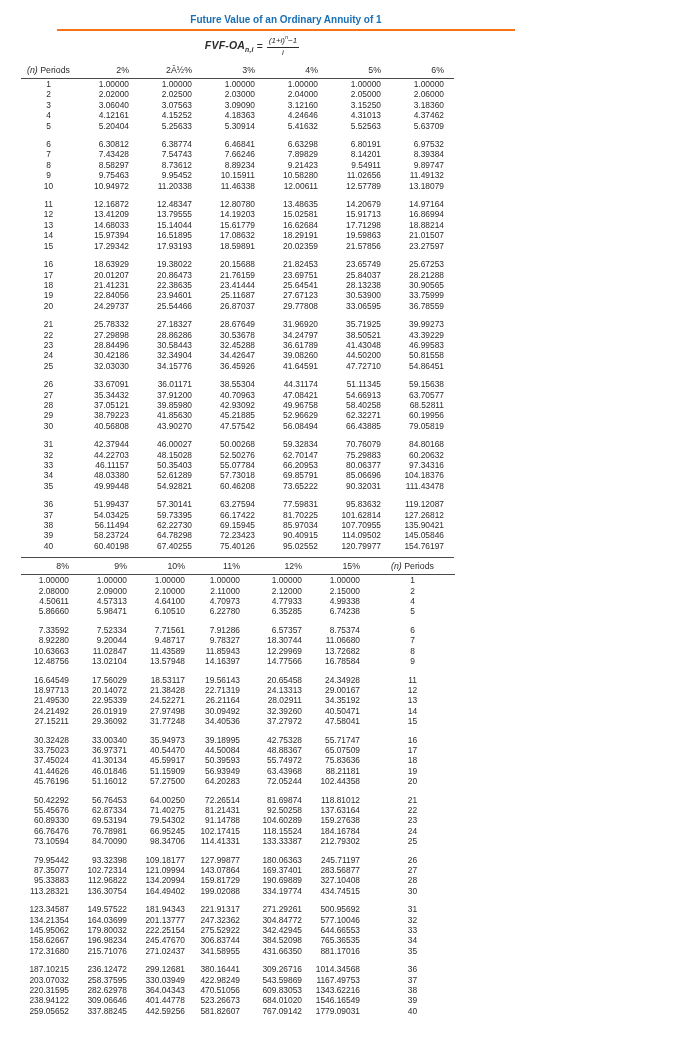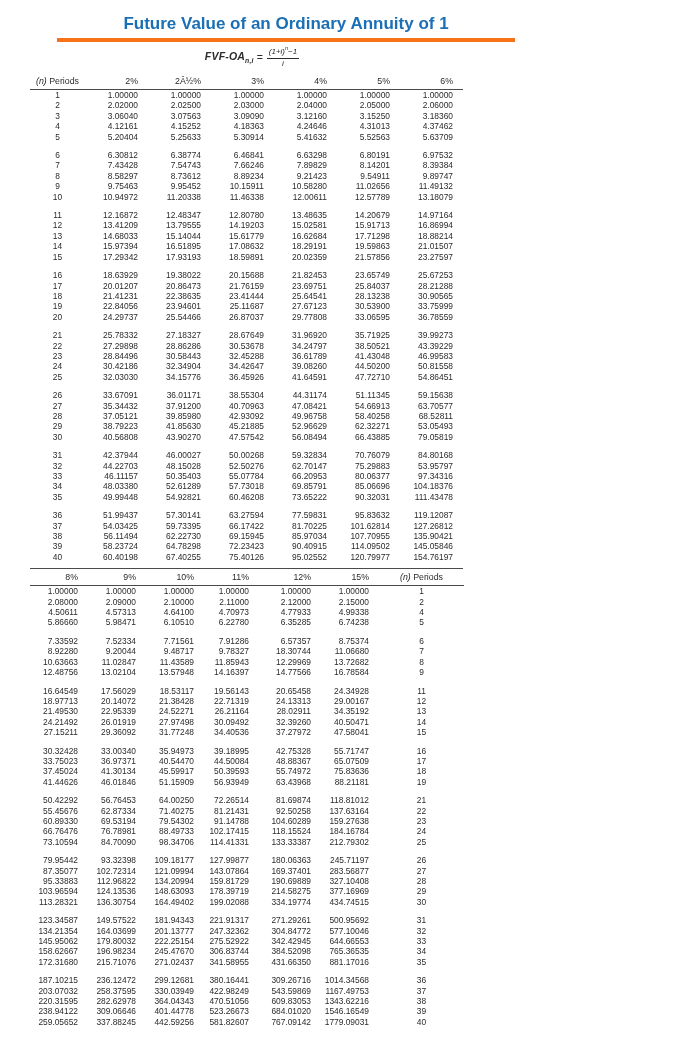--- a/index.html
+++ b/index.html
@@ -5,40 +5,40 @@
   html,body { margin:0; padding:0; }
   body {
     width:688px; height:1052px; background:#ffffff;
     font-family:"Liberation Sans", sans-serif;
     color:#2b2b2b; overflow:hidden;
   }
   .page { padding-top:14px; }
 
   .title {
     margin-left:57px; width:458px; text-align:center;
-    color:#1b6fb5; font-weight:bold; font-size:17px;
-    padding-bottom:4px; border-bottom:4px solid #f97316;
+    color:#1b6fb5; font-weight:bold; font-size:10px;
+    padding-bottom:4px; border-bottom:2px solid #f97316;
   }
 
   .formula-row {
     margin-left:57px; width:390px; height:24px;
     display:flex; justify-content:center; align-items:center;
     font-style:italic; font-size:10.5px; color:#2b2b2b; margin-top:3px;
   }
   .formula-lhs { font-weight:bold; letter-spacing:0.2px; }
   .formula-lhs sub { font-size:6.8px; font-style:italic; }
   .formula-eq { margin:0 4px 0 3px; font-style:normal; }
   .frac { display:inline-flex; flex-direction:column; align-items:center; font-size:8px; line-height:1.1; }
   .frac .num { padding:0 2px 1px 2px; border-bottom:1px solid #2b2b2b; }
   .frac .num sup { font-size:5.5px; }
   .frac .den { padding-top:1px; }
 
   table.fv {
     border-collapse:collapse; table-layout:fixed;
-    margin-left:30px; width:433px;
+    margin-left:21px; width:433px;
     font-size:8.4px; color:#2b2b2b;
   }
   table.fv th {
     font-weight:normal; font-size:8.8px;
     border-bottom:1.6px solid #4a4a4a; padding:0 10px 3px 0;
     text-align:right; white-space:nowrap;
   }
   table.fv th.c-per { text-align:center; padding:0 0 3px 0; }
   table.fv td {
     padding:0 10px 0 0; height:10.4px; line-height:10.4px;
@@ -348,21 +348,21 @@
           <td>58.40258</td>
           <td>68.52811</td>
         </tr>
         <tr>
           <td class="c-per">29</td>
           <td>38.79223</td>
           <td>41.85630</td>
           <td>45.21885</td>
           <td>52.96629</td>
           <td>62.32271</td>
-          <td>53.05493</td>
+          <td>60.19956</td>
         </tr>
         <tr>
           <td class="c-per">30</td>
           <td>40.56808</td>
           <td>43.90270</td>
           <td>47.57542</td>
           <td>56.08494</td>
           <td>66.43885</td>
           <td>79.05819</td>
         </tr>
@@ -375,21 +375,21 @@
           <td>70.76079</td>
           <td>84.80168</td>
         </tr>
         <tr>
           <td class="c-per">32</td>
           <td>44.22703</td>
           <td>48.15028</td>
           <td>52.50276</td>
           <td>62.70147</td>
           <td>75.29883</td>
-          <td>53.95797</td>
+          <td>60.20632</td>
         </tr>
         <tr>
           <td class="c-per">33</td>
           <td>46.11157</td>
           <td>50.35403</td>
           <td>55.07784</td>
           <td>66.20953</td>
           <td>80.06377</td>
           <td>97.34316</td>
         </tr>
@@ -627,20 +627,29 @@
         </tr>
         <tr>
           <td>41.44626</td>
           <td>46.01846</td>
           <td>51.15909</td>
           <td>56.93949</td>
           <td>63.43968</td>
           <td>88.21181</td>
           <td class="c-per">19</td>
         </tr>
+        <tr>
+          <td>45.76196</td>
+          <td>51.16012</td>
+          <td>57.27500</td>
+          <td>64.20283</td>
+          <td>72.05244</td>
+          <td>102.44358</td>
+          <td class="c-per">20</td>
+        </tr>
         <tr class="group-start">
           <td>50.42292</td>
           <td>56.76453</td>
           <td>64.00250</td>
           <td>72.26514</td>
           <td>81.69874</td>
           <td>118.81012</td>
           <td class="c-per">21</td>
         </tr>
         <tr>
@@ -657,21 +666,21 @@
           <td>69.53194</td>
           <td>79.54302</td>
           <td>91.14788</td>
           <td>104.60289</td>
           <td>159.27638</td>
           <td class="c-per">23</td>
         </tr>
         <tr>
           <td>66.76476</td>
           <td>76.78981</td>
-          <td>88.49733</td>
+          <td>66.95245</td>
           <td>102.17415</td>
           <td>118.15524</td>
           <td>184.16784</td>
           <td class="c-per">24</td>
         </tr>
         <tr>
           <td>73.10594</td>
           <td>84.70090</td>
           <td>98.34706</td>
           <td>114.41331</td>
@@ -700,29 +709,20 @@
         <tr>
           <td>95.33883</td>
           <td>112.96822</td>
           <td>134.20994</td>
           <td>159.81729</td>
           <td>190.69889</td>
           <td>327.10408</td>
           <td class="c-per">28</td>
         </tr>
         <tr>
-          <td>103.96594</td>
-          <td>124.13536</td>
-          <td>148.63093</td>
-          <td>178.39719</td>
-          <td>214.58275</td>
-          <td>377.16969</td>
-          <td class="c-per">29</td>
-        </tr>
-        <tr>
           <td>113.28321</td>
           <td>136.30754</td>
           <td>164.49402</td>
           <td>199.02088</td>
           <td>334.19774</td>
           <td>434.74515</td>
           <td class="c-per">30</td>
         </tr>
         <tr class="group-start">
           <td>123.34587</td>

